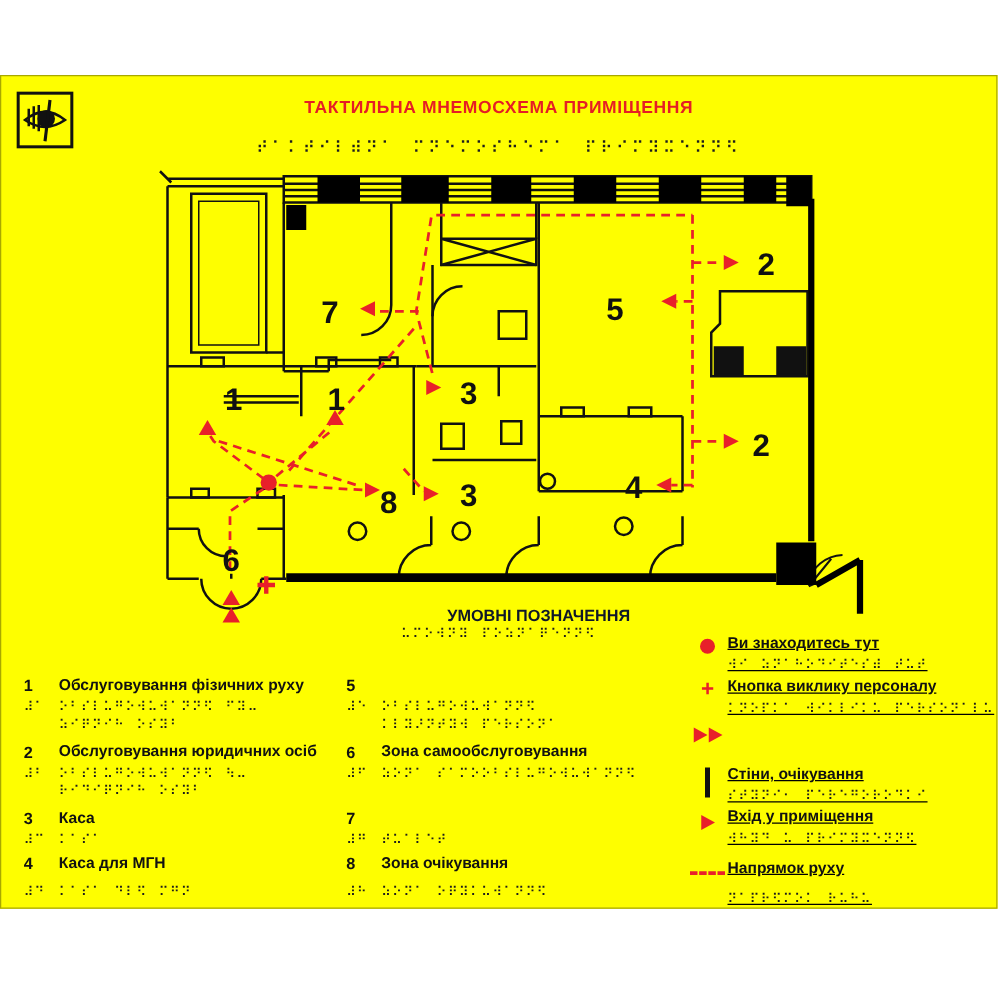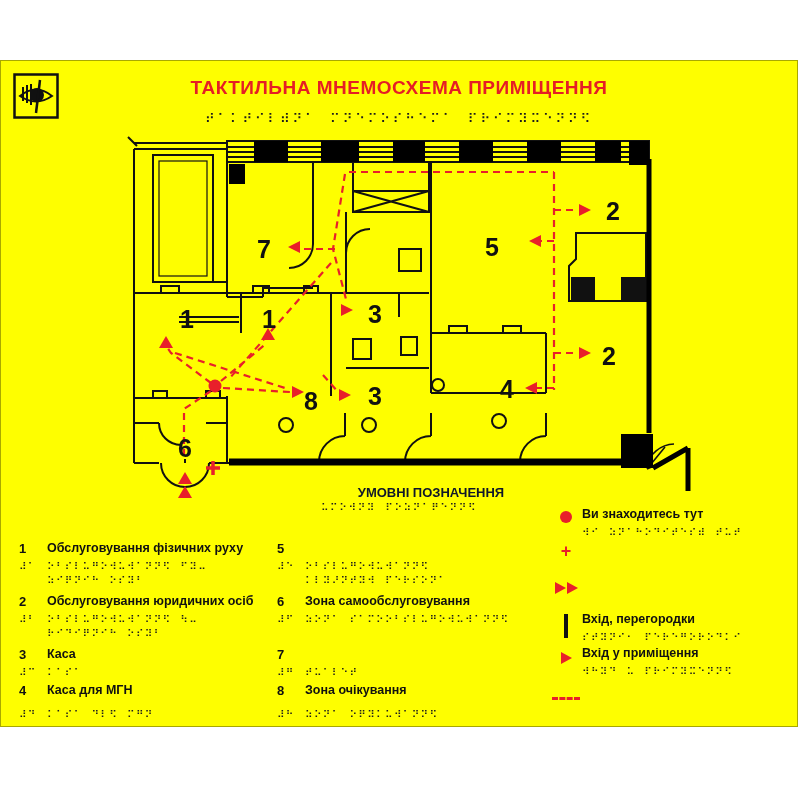--- a/index.html
+++ b/index.html
@@ -2,39 +2,39 @@
 <html><head>
 <meta charset="utf-8">
 <style>
   html,body{margin:0;padding:0;background:#ffffff;}
   .page{position:relative;width:800px;height:800px;background:#ffffff;overflow:hidden;
         font-family:"Liberation Sans",sans-serif;}
   .sign{position:absolute;left:0;top:60px;width:798px;height:667px;background:#FEFE00;
         border:1px solid #a8a800;box-sizing:border-box;}
   .eye-box{position:absolute;left:12px;top:12px;width:46px;height:46px;}
   .title{position:absolute;left:0;top:16px;width:100%;text-align:center;
-         font-size:19px;font-weight:bold;color:#E51E25;letter-spacing:.5px;}
+         font-size:14px;font-weight:bold;color:#E51E25;letter-spacing:.5px;}
   .braille{font-family:"DejaVu Sans",sans-serif;color:#1c1c1c;}
   .title-braille{position:absolute;left:0;top:50px;width:100%;text-align:center;
          font-size:13px;letter-spacing:3px;}
   .plan{position:absolute;left:100px;top:68px;width:600px;height:372px;}
   .lg-head{position:absolute;left:0;top:424px;width:100%;text-align:center;
            font-size:13px;font-weight:bold;color:#0f172a;padding-left:32px;}
   .lg-head-braille{position:absolute;left:0;top:440px;width:100%;text-align:center;
            font-size:10.5px;letter-spacing:1.5px;}
   .nrow{position:absolute;display:grid;grid-template-columns:28px 1fr;column-gap:0;}
   .nnum{grid-column:1;font-size:13px;font-weight:bold;color:#111;line-height:15px;}
   .nlabel{grid-column:2;font-size:12.5px;font-weight:bold;color:#111;line-height:15px;}
   .nnumbr{grid-column:1;font-size:10.5px;letter-spacing:1px;line-height:14px;margin-top:3px;}
   .nbr1{grid-column:2;font-size:10.5px;letter-spacing:1.2px;line-height:14px;margin-top:3px;}
   .nbr2{grid-column:2;font-size:10.5px;letter-spacing:1.2px;line-height:14px;}
   .nbr2:empty{display:none;}
   .srow{position:absolute;left:549px;width:246px;display:flex;}
   .sym{width:32px;flex:0 0 32px;display:flex;justify-content:center;align-items:flex-start;padding-top:2px;}
-  .scol{flex:1;}
+  .scol{flex:1;text-decoration:underline;}
   .slabel{font-size:12.5px;font-weight:bold;color:#111;line-height:15px;}
   .sbr{font-size:10.5px;letter-spacing:1.2px;line-height:14px;margin-top:3px;}
   .dot{width:12px;height:12px;border-radius:50%;background:#E8202A;margin-top:2px;}
   .plus-glyph{color:#E8202A;font-weight:900;font-size:18px;line-height:14px;}
   .dbl{display:flex;margin-top:3px;}
   .tri{width:0;height:0;border-left:11px solid #E8202A;border-top:6px solid transparent;
        border-bottom:6px solid transparent;}
   .tri + .tri{margin-left:1px;}
   .wallbar{width:4px;height:24px;background:#111;}
   .dashline{width:28px;height:0;border-top:3px dashed #E8202A;margin-top:8px;}
@@ -250,47 +250,55 @@
         </span>
       <div class="scol">
         <div class="slabel">Ви знаходитесь тут</div>
         <div class="sbr braille">⠺⠊⠀⠵⠝⠁⠓⠕⠙⠊⠞⠑⠎⠾⠀⠞⠥⠞</div>
       </div>
     </div>
     <div class="srow" style="top:481px">
       <span class="sym">
           <span class="plus-glyph">+</span>
         </span>
+      <div class="scol">
+        <div class="slabel">Кнопка виклику персоналу</div>
+        <div class="sbr braille">⠅⠝⠕⠏⠅⠁⠀⠺⠊⠅⠇⠊⠅⠥⠀⠏⠑⠗⠎⠕⠝⠁⠇⠥</div>
+      </div>
     </div>
     <div class="srow" style="top:516px">
       <span class="sym">
           <span class="dbl">
             <span class="tri"></span>
             <span class="tri"></span>
           </span>
         </span>
     </div>
     <div class="srow" style="top:551px">
       <span class="sym">
           <span class="wallbar"></span>
         </span>
       <div class="scol">
-        <div class="slabel">Вхід, перегородки</div>
+        <div class="slabel">Стіни, очікування</div>
         <div class="sbr braille">⠎⠞⠽⠝⠊⠂⠀⠏⠑⠗⠑⠛⠕⠗⠕⠙⠅⠊</div>
       </div>
     </div>
     <div class="srow" style="top:585px">
       <span class="sym">
           <span class="tri" style="margin-top:4px"></span>
         </span>
       <div class="scol">
         <div class="slabel">Вхід у приміщення</div>
         <div class="sbr braille">⠺⠓⠽⠙⠀⠥⠀⠏⠗⠊⠍⠽⠭⠑⠝⠝⠫</div>
       </div>
     </div>
     <div class="srow" style="top:626px">
       <span class="sym">
           <span class="dashline"></span>
         </span>
+      <div class="scol">
+        <div class="slabel">Напрямок руху</div>
+        <div class="sbr braille" style="margin-top:10px">⠝⠁⠏⠗⠫⠍⠕⠅⠀⠗⠥⠓⠥</div>
+      </div>
     </div>
 
   </div>
 </div>
 
 </body></html>

